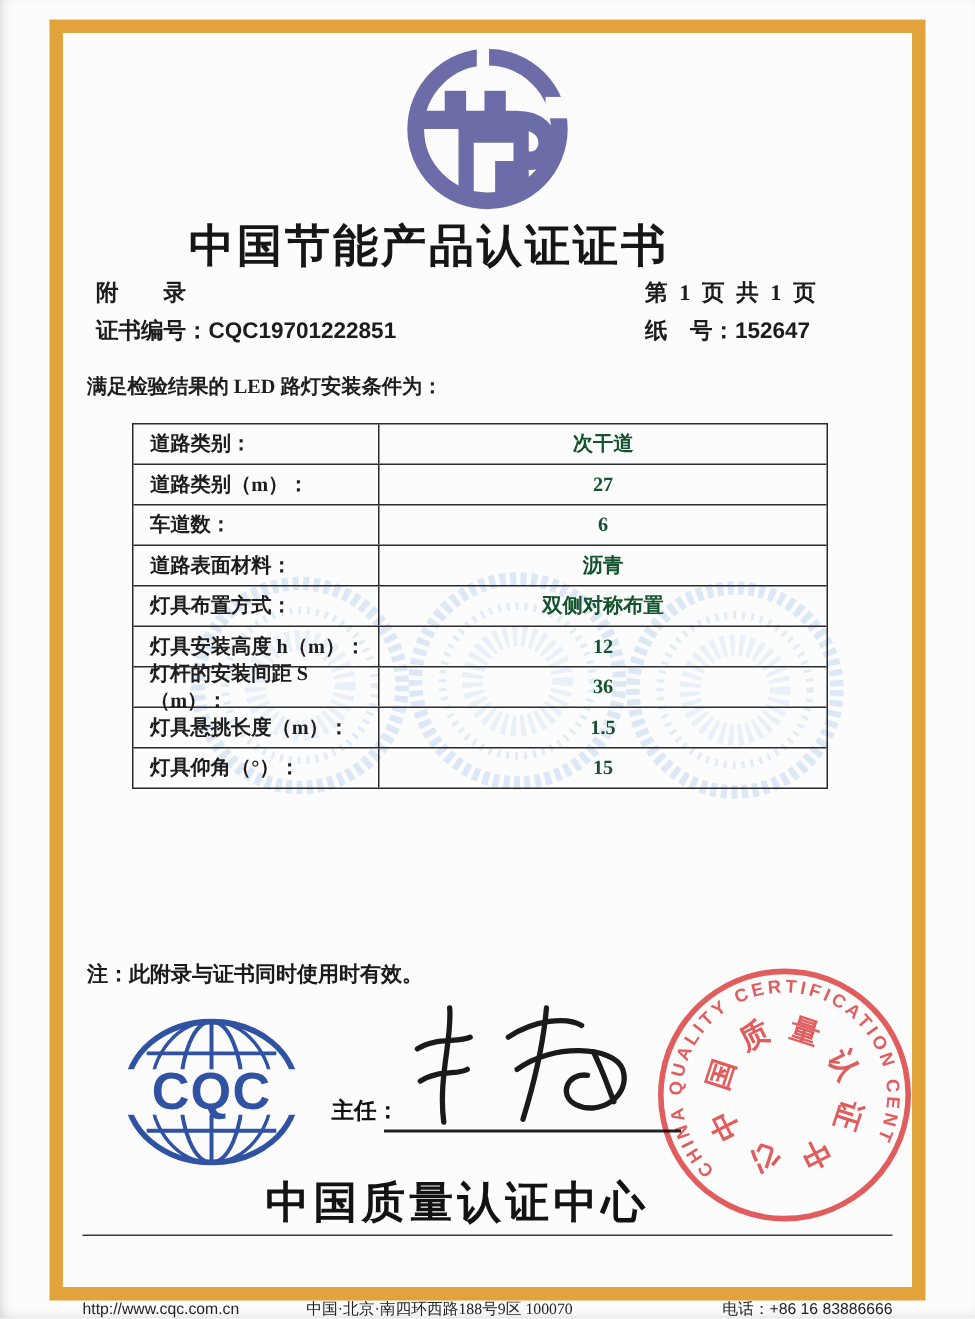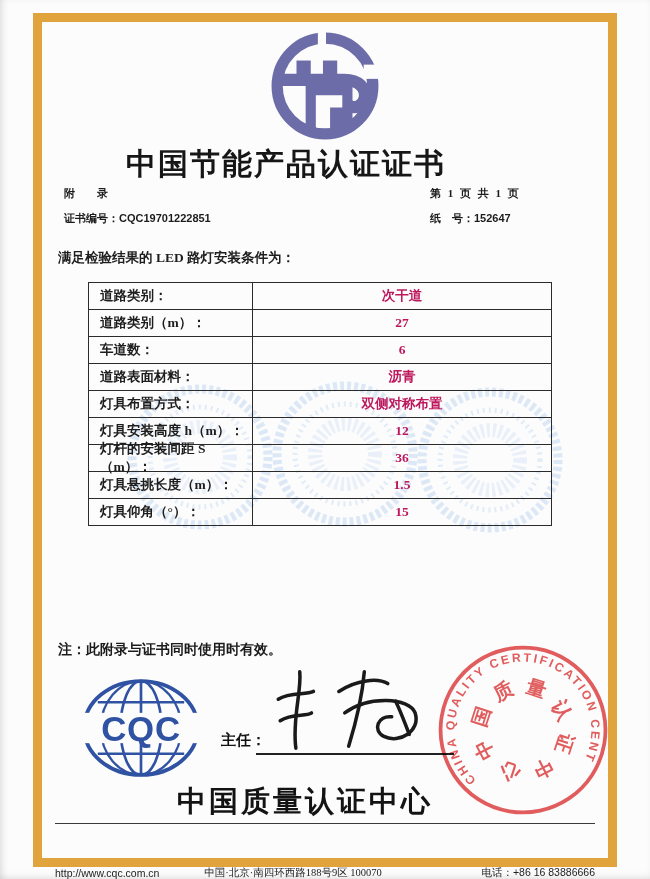--- a/index.html
+++ b/index.html
@@ -2,29 +2,29 @@
 <html><head>
 <meta charset="utf-8">
 <style>
   html,body{margin:0;padding:0;}
   body{width:650px;height:879px;background:#ffffff;font-family:"Liberation Sans",sans-serif;overflow:hidden;}
   .page{position:relative;width:650px;height:879px;background:#fcfcfd;
         box-shadow:inset 5px 0 8px -4px rgba(0,0,0,.14), inset 0 -5px 8px -4px rgba(0,0,0,.10);}
   .abs{position:absolute;}
   .gold-frame{left:33px;top:13px;width:584px;height:854px;border:9px solid #e1a43c;box-sizing:border-box;z-index:5;pointer-events:none;}
   .title{left:0;top:144px;width:572px;text-align:center;font-size:30px;font-weight:700;letter-spacing:2px;color:#161616;z-index:3;}
-  .hdr{font-size:11px;font-weight:700;color:#1c1c1c;z-index:3;font-family:"Liberation Serif",serif;}
+  .hdr{font-size:15px;font-weight:700;color:#1c1c1c;z-index:3;font-family:"Liberation Serif",serif;}
   .mono-num{font-family:"Liberation Sans",sans-serif;}
   .intro{left:58px;top:249px;font-size:13.5px;color:#1e1e1e;font-family:"Liberation Serif",serif;font-weight:600;z-index:3;}
   .cond-table{left:88px;top:282px;width:464px;border:1.6px solid #2b2b2b;box-sizing:border-box;z-index:2;background:transparent;}
   .trow{display:flex;height:26px;border-bottom:1.3px solid #2b2b2b;}
   .trow:last-child{border-bottom:none;}
   .tlabel{width:164px;border-right:1.3px solid #2b2b2b;display:flex;align-items:center;padding-left:11px;box-sizing:border-box;
           font-size:13.5px;color:#1d1d1d;font-family:"Liberation Serif",serif;font-weight:600;}
-  .tval{flex:1;display:flex;align-items:center;justify-content:center;font-size:13.5px;color:#be185d;font-weight:600;
+  .tval{flex:1;display:flex;align-items:center;justify-content:center;font-size:13.5px;color:#14532d;font-weight:600;
         font-family:"Liberation Serif",serif;}
   .note{left:58px;top:641px;font-size:14px;color:#1b1b1b;font-family:"Liberation Serif",serif;font-weight:600;z-index:3;}
   .director{left:221px;top:731px;font-size:15px;font-weight:700;color:#111;font-family:"Liberation Serif",serif;z-index:4;}
   .sig-line{left:256px;top:753px;width:198px;border-top:2px solid #222;z-index:3;}
   .org-name{left:-20px;top:782px;width:650px;text-align:center;font-size:29px;font-weight:700;letter-spacing:3px;color:#131313;z-index:3;}
   .footer-rule{left:55px;top:823px;width:540px;border-top:1.6px solid #3a3a3a;z-index:3;}
   .footer-row{left:55px;top:829px;width:540px;display:flex;justify-content:space-between;align-items:center;
               font-size:10.5px;color:#222;z-index:6;margin-top:37px;}
   .footer-row .addr{margin-right:55px;font-family:"Liberation Serif",serif;}
   .wm{z-index:1;}

